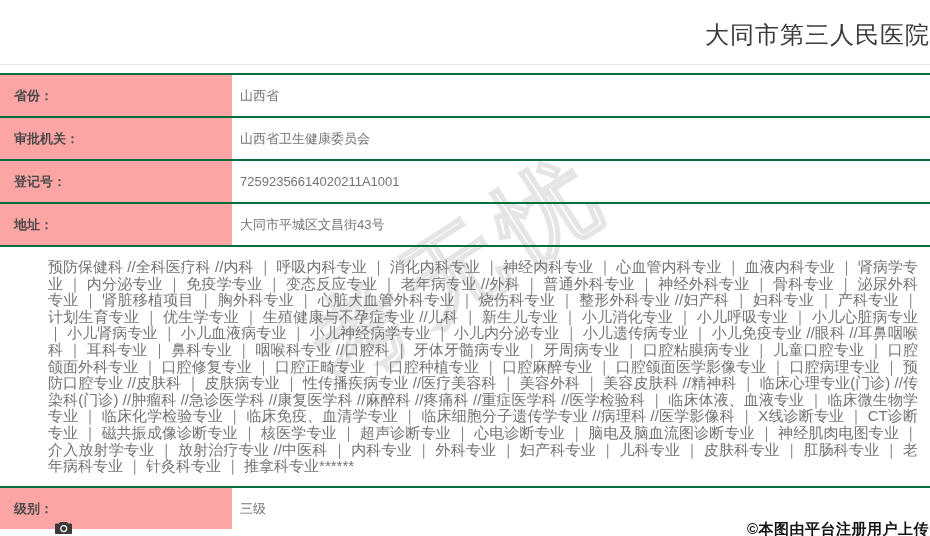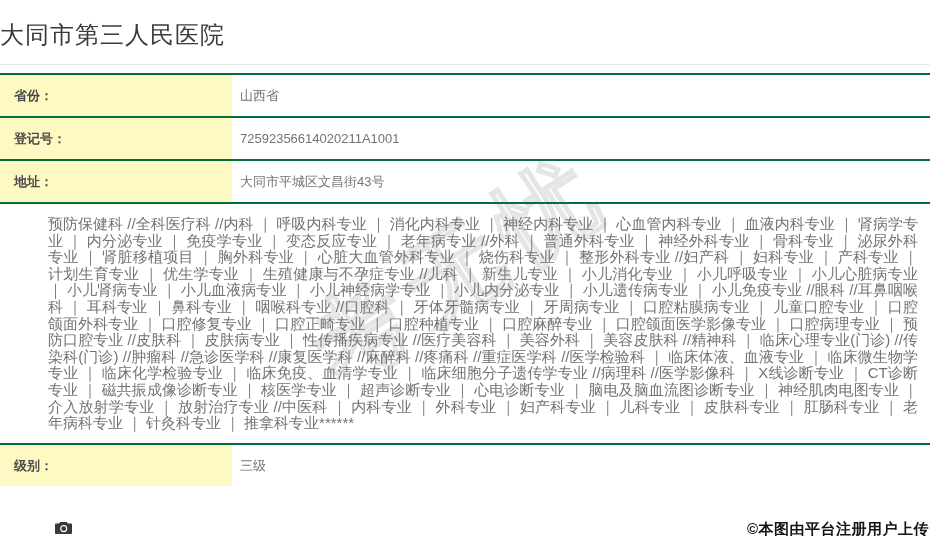--- a/index.html
+++ b/index.html
@@ -2,32 +2,32 @@
 <html><head>
 <meta charset="utf-8">
 <style>
   html, body { margin:0; padding:0; }
   body {
     width:930px; height:536px; overflow:hidden; position:relative;
     background:#ffffff;
     font-family:"Liberation Sans","DejaVu Sans",sans-serif;
     color:#333333;
   }
-  .header { text-align:left; padding-top:12px; position:relative; z-index:2;border-radius:21px; }
+  .header { text-align:right; padding-top:12px; position:relative; z-index:2;border-radius:21px; }
   .page-title {
     font-size:24px; font-weight:500; color:#3b3b3b;
     margin:7px 0 13px 0; letter-spacing:1px;
   }
   .title-divider { border-bottom:1px solid #e7e7e7; height:0; }
 
   .info-table { margin-top:8px; position:relative; z-index:1; }
   .row { display:flex; border-top:2px solid #046e3d; background:transparent; }
   .label-cell {
     width:232px; min-width:232px; box-sizing:border-box;
-    background:#fef9c3;
+    background:#fca5a5;
     padding:12px 10px 11px 14px;
     font-size:13px; font-weight:bold; color:#4a4a4a;
   }
   .value-cell {
     flex:1; box-sizing:border-box;
     padding:12px 12px 11px 8px;
     font-size:13px; color:#737373; line-height:1.35;
   }
   .row-subjects .value-cell { font-size:15px; line-height:16.6px; text-align:justify;margin-left:40px; }
 
@@ -56,20 +56,24 @@
   <div class="title-divider"></div>
 </div>
 
 <div class="info-table">
 
   <div class="row">
     <div class="label-cell">省份：</div>
     <div class="value-cell">山西省</div>
   </div>
 
+  <div class="row">
+    <div class="label-cell">审批机关：</div>
+    <div class="value-cell">山西省卫生健康委员会</div>
+  </div>
 
   <div class="row">
     <div class="label-cell">登记号：</div>
     <div class="value-cell">72592356614020211A1001</div>
   </div>
 
   <div class="row">
     <div class="label-cell">地址：</div>
     <div class="value-cell">大同市平城区文昌街43号</div>
   </div>

